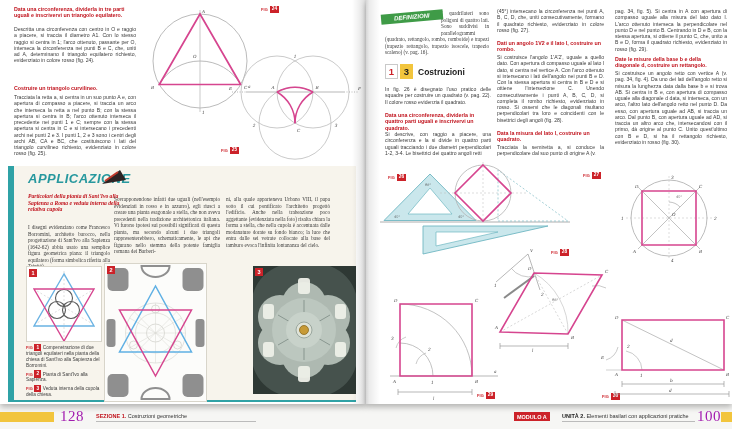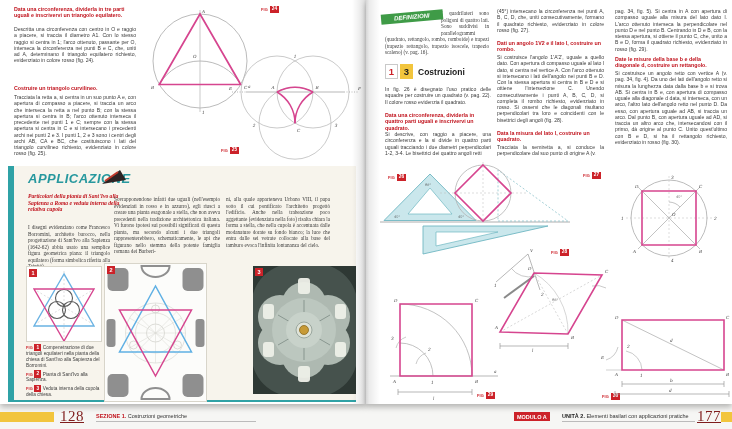--- a/index.html
+++ b/index.html
@@ -26,21 +26,21 @@
             border-left:6px solid #2fa2a6; border-bottom:2px solid #2fa2a6; box-sizing:border-box; }
   .banner { font-weight:bold; font-style:italic; font-size:13px; letter-spacing:.5px; color:#27989e; }
   .defbadge { background:#3f9b47; color:#fff; font-style:italic; font-weight:bold; font-size:6px;
               padding:2px 8px; transform:rotate(-5deg); border-left:5px solid; border-right:5px solid;
               border-image:repeating-linear-gradient(45deg,#e78a3c 0 2px,#ffffff 2px 4px) 5; }
   .numbox { width:11px; height:13px; display:flex; align-items:center; justify-content:center;
             font-weight:bold; font-size:9.5px; }
   .numbox.n1 { background:#fff; border:1px solid #c9c9c9; color:#cc2229; }
   .numbox.n3 { background:#f2c53d; border:1px solid #f2c53d; color:#1e1e1e; }
   .sectitle { font-weight:bold; font-size:8.5px; color:#1c1c1c; }
-  .pgnum { font-family:"Liberation Serif", serif; font-size:15px; color:#7f1d1d; letter-spacing:.5px;text-decoration:underline; }
+  .pgnum { font-family:"Liberation Serif", serif; font-size:15px; color:#a21caf; letter-spacing:.5px; }
   .ftr { font-size:5.5px; color:#333; border-bottom:.5px solid #bbb; padding-bottom:1.5px; }
   .ftr .red { color:#c0121c; font-weight:bold; }
   .ftr .bold { font-weight:bold; color:#1c1c1c; }
   .modbadge { background:#cc2229; color:#fff; font-weight:bold; font-size:5.5px; padding:1.5px 3px; }
   .ybar { background:#f2c53d; height:10px; }
   .photobadge { position:absolute; left:2px; top:2px; width:8px; height:8px; background:#cc2229; color:#fff;
                 font-weight:bold; font-size:5.5px; display:flex; align-items:center; justify-content:center; }
   .imgbox { background:#fff; border:.5px solid #d8d5ca; }
 </style>
 </head>
@@ -364,17 +364,17 @@
     <text x="3" y="45">E</text>
     <text x="72" y="68">b</text>
     <text x="71" y="78">d</text>
   </svg>
 
   <div class="abs modbadge" style="left:514px; top:412px;">MODULO A</div>
   <div class="abs ftr" style="left:562px; top:413px; width:133px;">
     <span class="bold">UNITÀ 2.</span>
     <span>Elementi basilari con applicazioni pratiche</span>
   </div>
-  <div class="abs pgnum" style="left:697px; top:408px;">177</div>
+  <div class="abs pgnum" style="left:697px; top:408px;">100</div>
   <div class="abs ybar" style="left:721px; top:412px; width:11px;"></div>
 
   <div class="abs gutter"></div>
 </div>
 
 </body></html>

